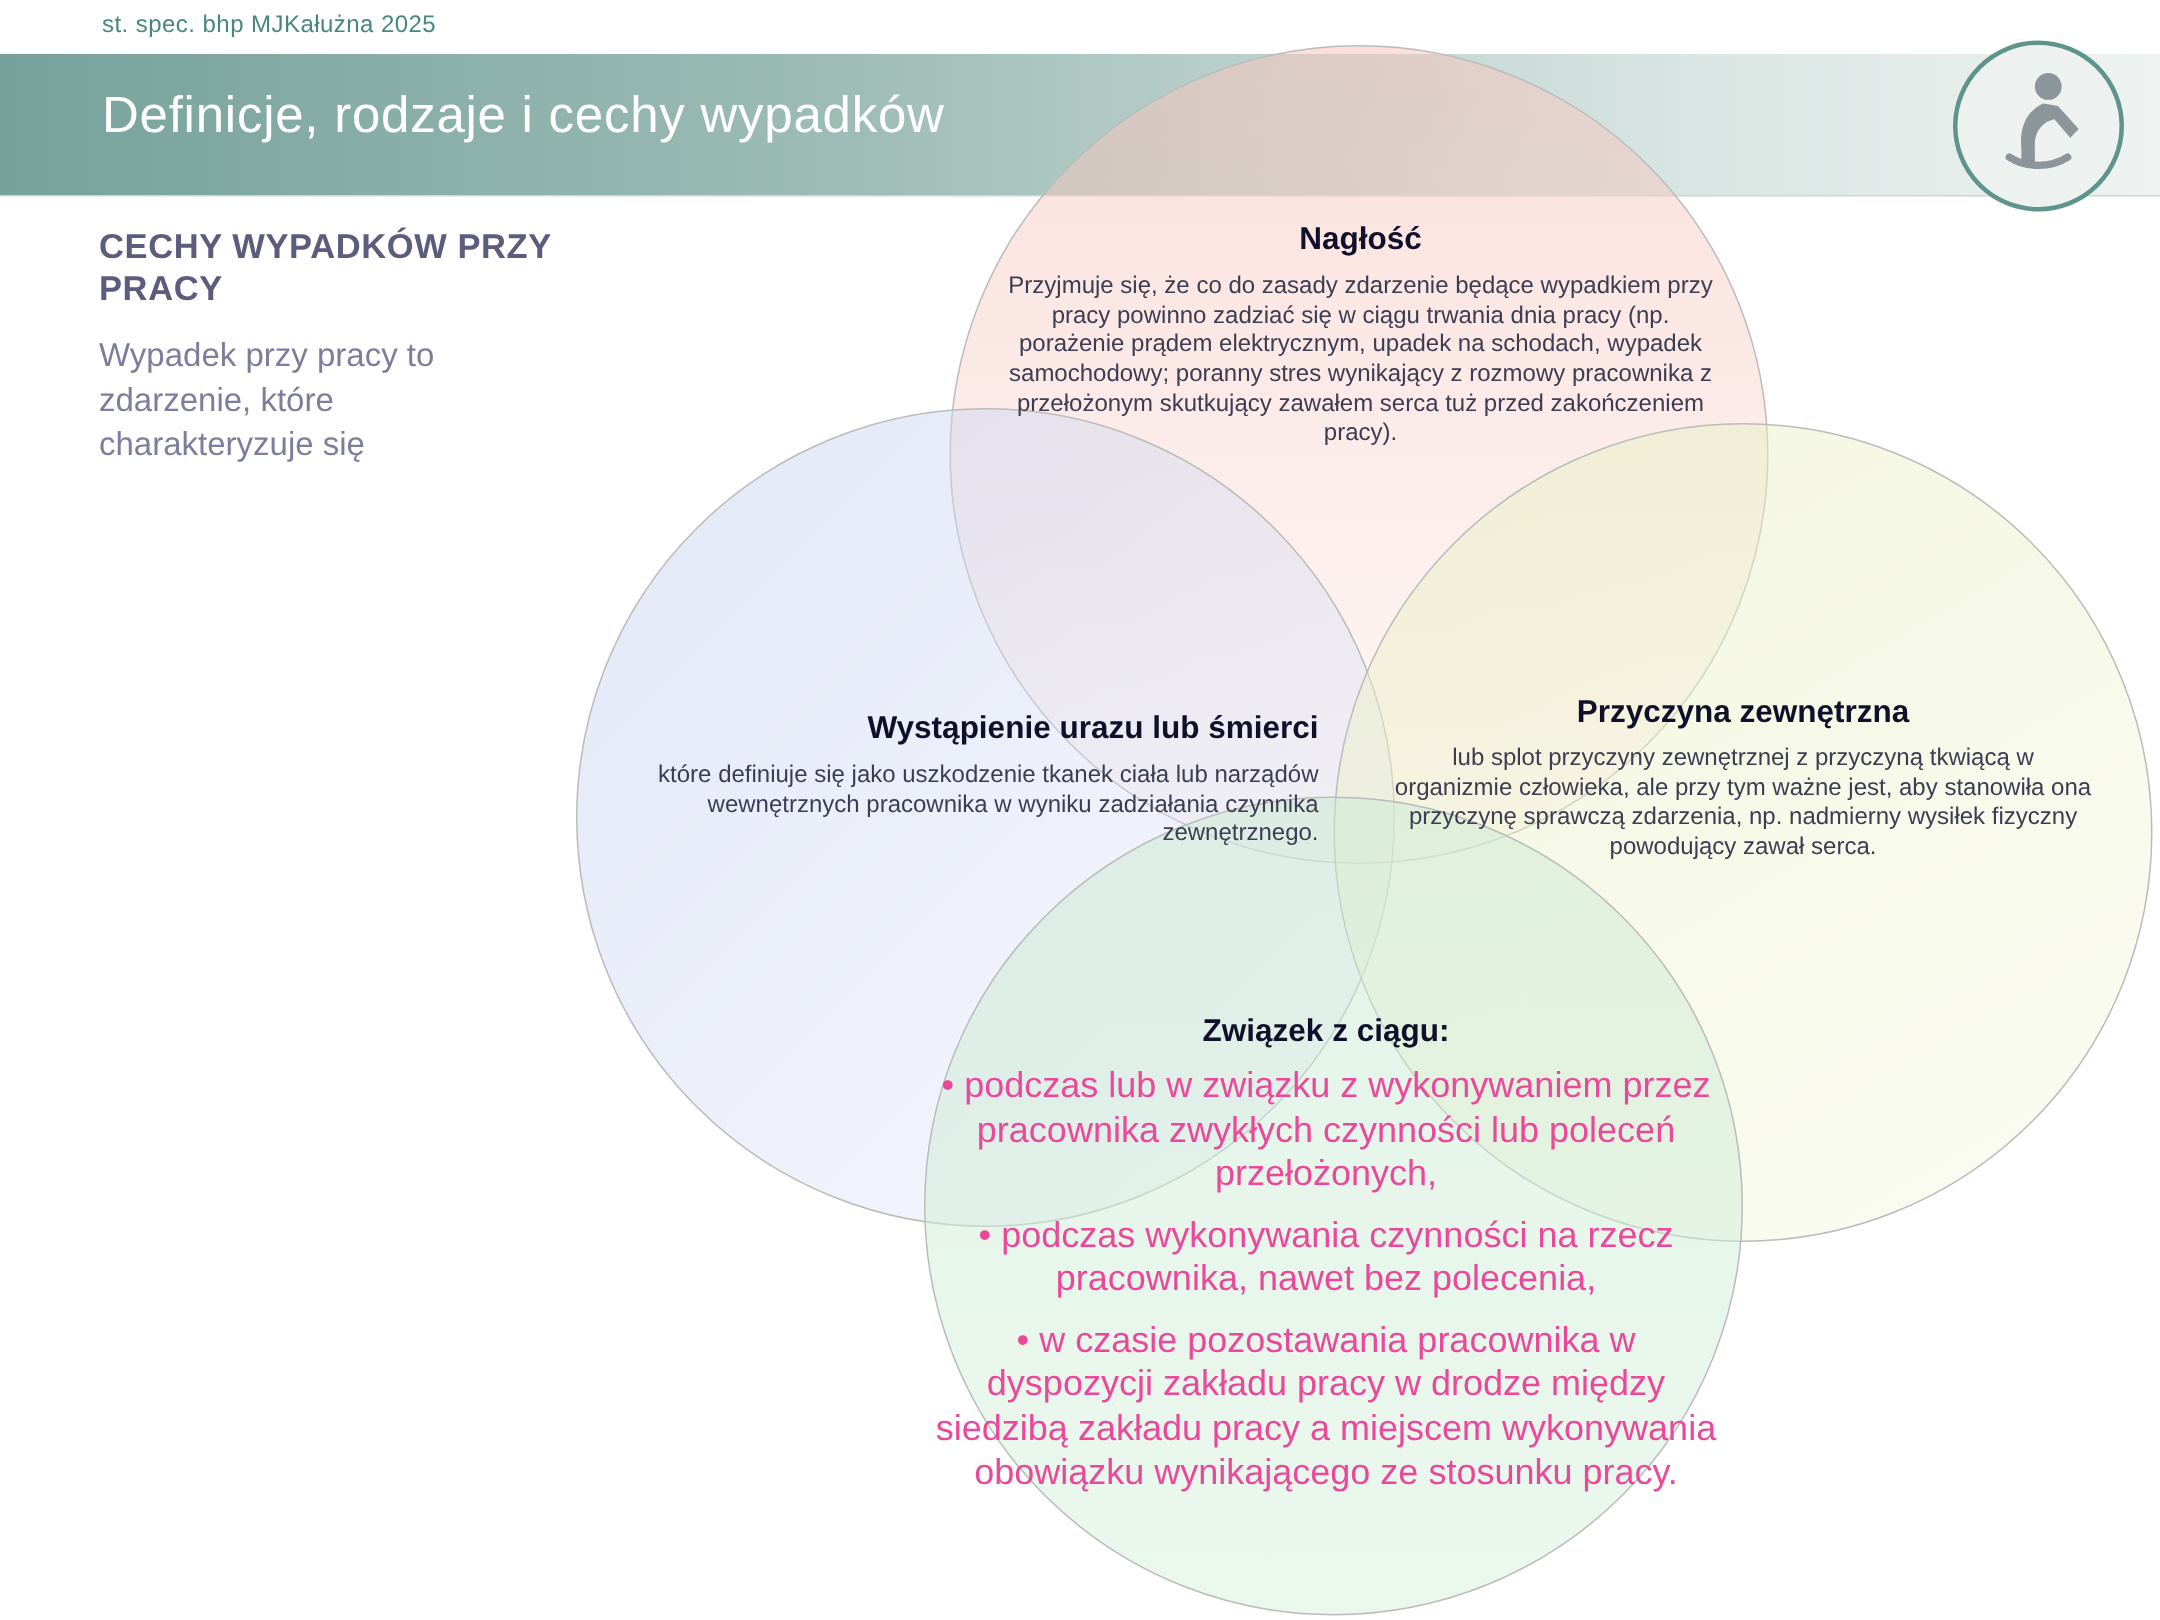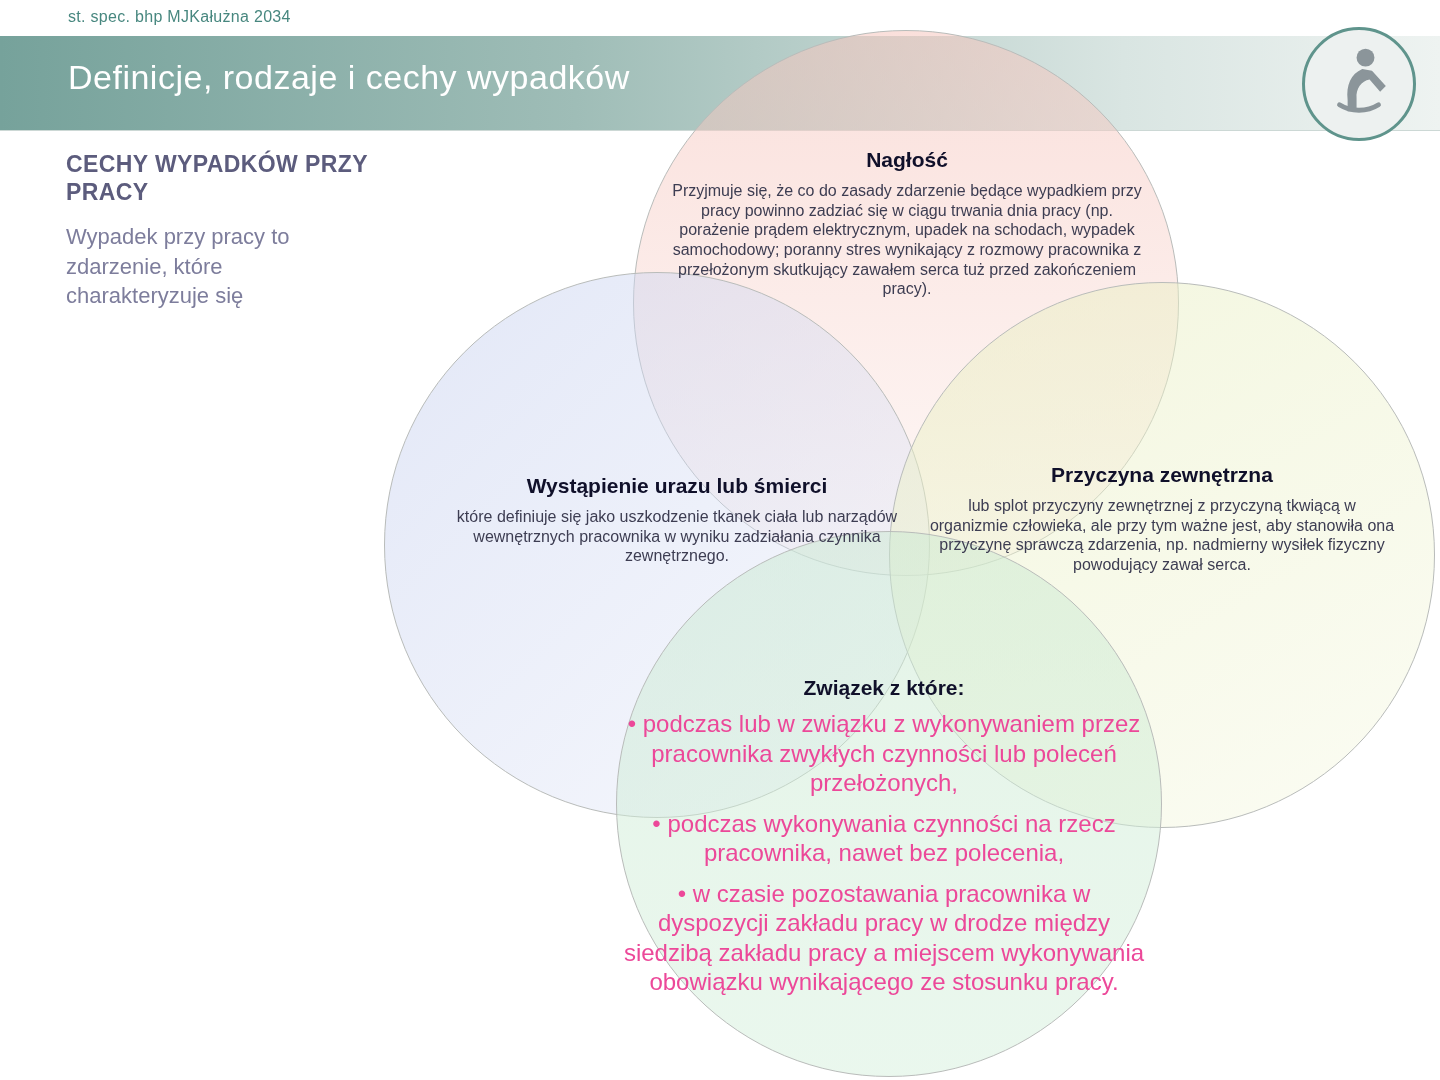--- a/index.html
+++ b/index.html
@@ -64,30 +64,30 @@
     background:linear-gradient(180deg, rgba(202,233,209,0.50) 0%, rgba(213,240,220,0.50) 100%); }
 
   
   .vtext { position:absolute; text-align:center; }
   .vtitle { font-size:21px; font-weight:bold; color:#10102a; margin:0 0 9px 0; }
   .vbody  { font-size:16px; color:#3d3d52; line-height:1.23; margin:0; }
   .vbullet{ font-size:24px; color:#ec4899; line-height:1.23; margin:0 0 11px 0; }
   .vbullet:last-child { margin-bottom:0; }
 
   #t-naglosc   { left:666px; top:148px; width:482px; }
-  #t-uraz      { left:455px; top:474px; width:444px; }
+  #t-uraz      { left:435px; top:474px; width:444px;text-align:right; }
   #t-przyczyna { left:928px; top:463px; width:468px; }
   #t-zwiazek   { left:622px; top:676px; width:524px; }
 </style>
 </head>
 <body>
 
 <div class="slide">
 
-  <div class="credit">st. spec. bhp MJKałużna 2034</div>
+  <div class="credit">st. spec. bhp MJKałużna 2025</div>
 
   <div class="header">
     <div class="header-title">Definicje, rodzaje i cechy wypadków</div>
   </div>
 
   <div class="badge">
     <span>
       <svg viewBox="0 0 96 96" width="78" height="78" aria-hidden="true">
         <circle cx="56" cy="18" r="11" fill="#8b959a"></circle>
         <path d="M52 32 C38 38 32 52 34 70 L34 84 L45 84 L45 68 C44 56 51 47 61 45 L74 60 L81 53 L64 34 Z" fill="#8b959a"></path>
@@ -115,19 +115,19 @@
     <p class="vtitle">Wystąpienie urazu lub śmierci</p>
     <p class="vbody">które definiuje się jako uszkodzenie tkanek ciała lub narządów wewnętrznych pracownika w wyniku zadziałania czynnika zewnętrznego.</p>
   </div>
 
   <div class="vtext" id="t-przyczyna">
     <p class="vtitle">Przyczyna zewnętrzna</p>
     <p class="vbody">lub splot przyczyny zewnętrznej z przyczyną tkwiącą w organizmie człowieka, ale przy tym ważne jest, aby stanowiła ona przyczynę sprawczą zdarzenia, np. nadmierny wysiłek fizyczny powodujący zawał serca.</p>
   </div>
 
   <div class="vtext" id="t-zwiazek">
-    <p class="vtitle">Związek z które:</p>
+    <p class="vtitle">Związek z ciągu:</p>
     <p class="vbullet">• podczas lub w związku z wykonywaniem przez pracownika zwykłych czynności lub poleceń przełożonych,</p>
     <p class="vbullet">• podczas wykonywania czynności na rzecz pracownika, nawet bez polecenia,</p>
     <p class="vbullet">• w czasie pozostawania pracownika w dyspozycji zakładu pracy w drodze między siedzibą zakładu pracy a miejscem wykonywania obowiązku wynikającego ze stosunku pracy.</p>
   </div>
 
 </div>
 
 </body></html>

